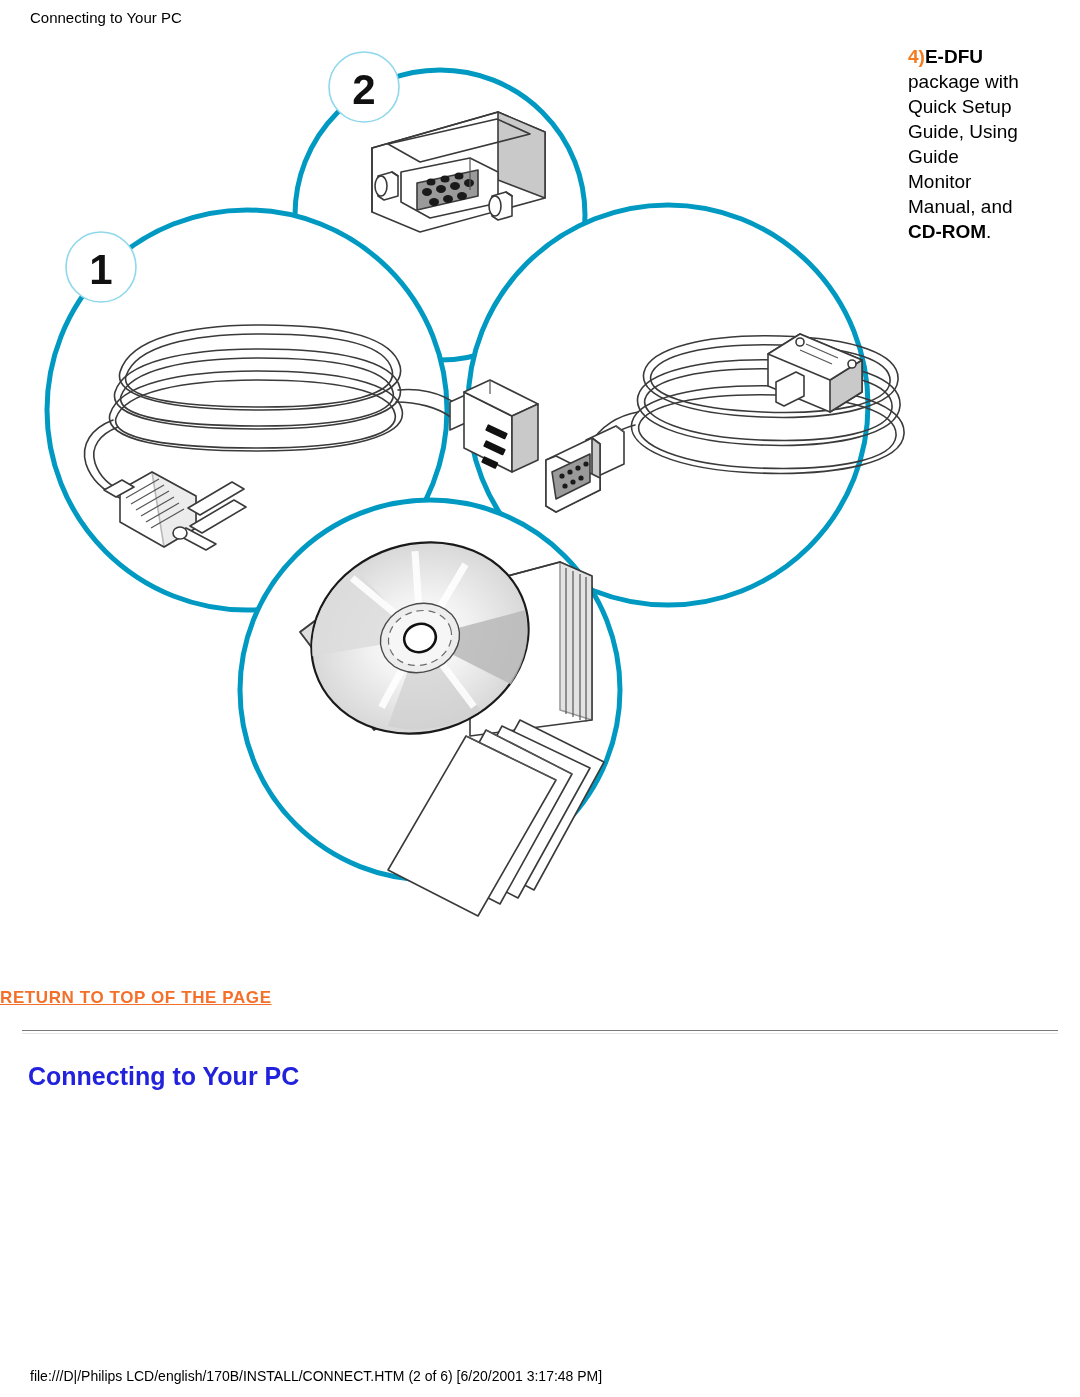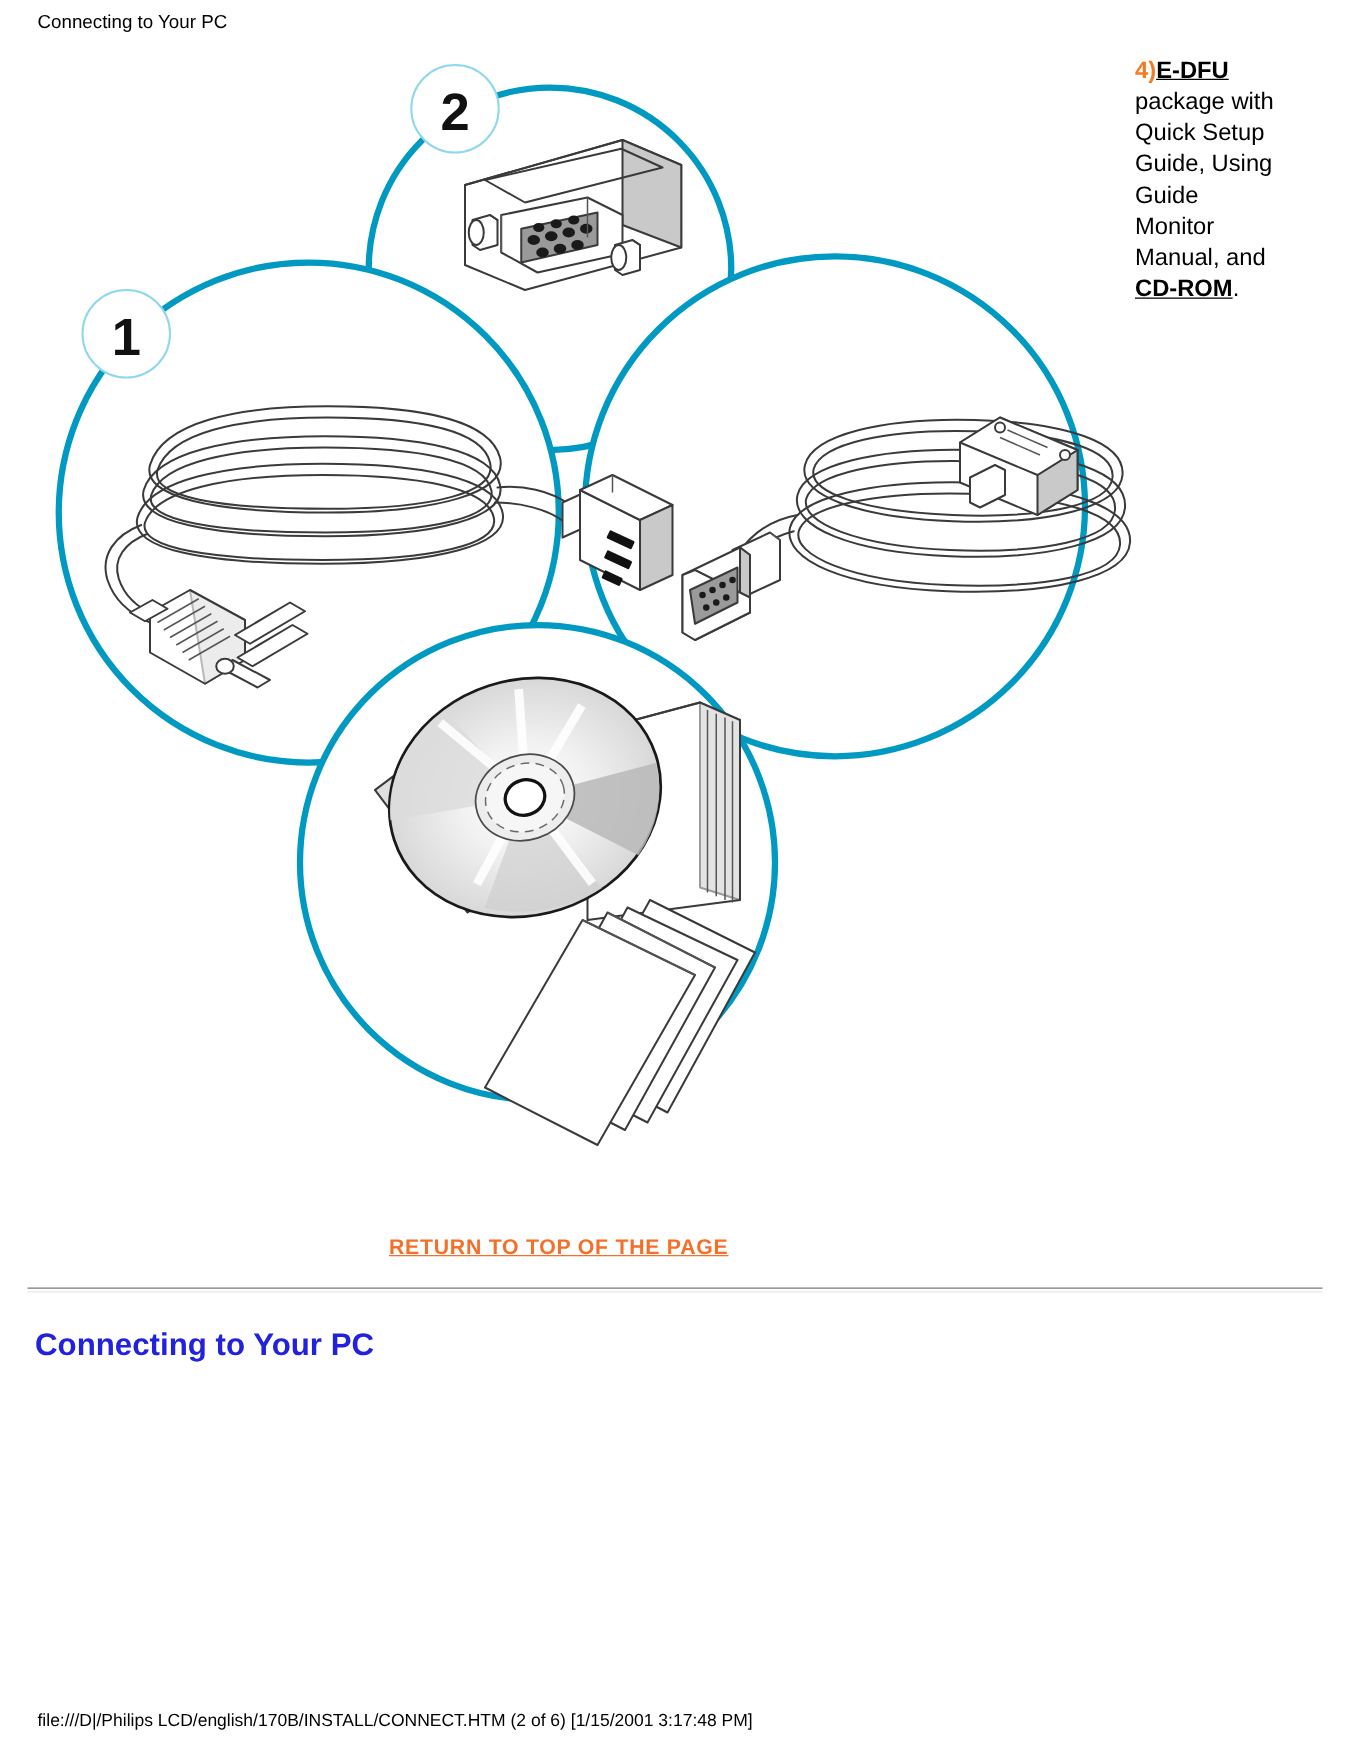--- a/index.html
+++ b/index.html
@@ -53,30 +53,28 @@
     color: #000000;
     text-align: left;
   }
   #side-note .marker {
     color: #F47B20;
     font-weight: bold;
   }
   #side-note .edfu,
   #side-note .cdrom {
     font-weight: bold;
-    text-decoration: underline;
   }
 
   
   #return-link-wrap {
     position: absolute;
     left: 0;
     top: 988px;
     width: 894px;
-    text-align: center;
   }
   #return-link {
     font-size: 17px;
     font-weight: bold;
     letter-spacing: 0.6px;
     color: #F4702A;
     text-decoration: underline;
     cursor: pointer;
   }
 
@@ -370,13 +368,13 @@
 <div id="side-note"><span class="marker">4)</span><span class="edfu">E-DFU</span><span> package with Quick Setup Guide, Using Guide Monitor Manual, and </span><span class="cdrom">CD-ROM</span><span>.</span></div>
 
 <div id="return-link-wrap">
   <a id="return-link" href="#">RETURN TO TOP OF THE PAGE</a>
 </div>
 
 <hr id="divider">
 
 <div id="section-heading">Connecting to Your PC</div>
 
-<div id="footer-path">file:///D|/Philips LCD/english/170B/INSTALL/CONNECT.HTM (2 of 6) [1/15/2001 3:17:48 PM]</div>
+<div id="footer-path">file:///D|/Philips LCD/english/170B/INSTALL/CONNECT.HTM (2 of 6) [6/20/2001 3:17:48 PM]</div>
 
 </body></html>

